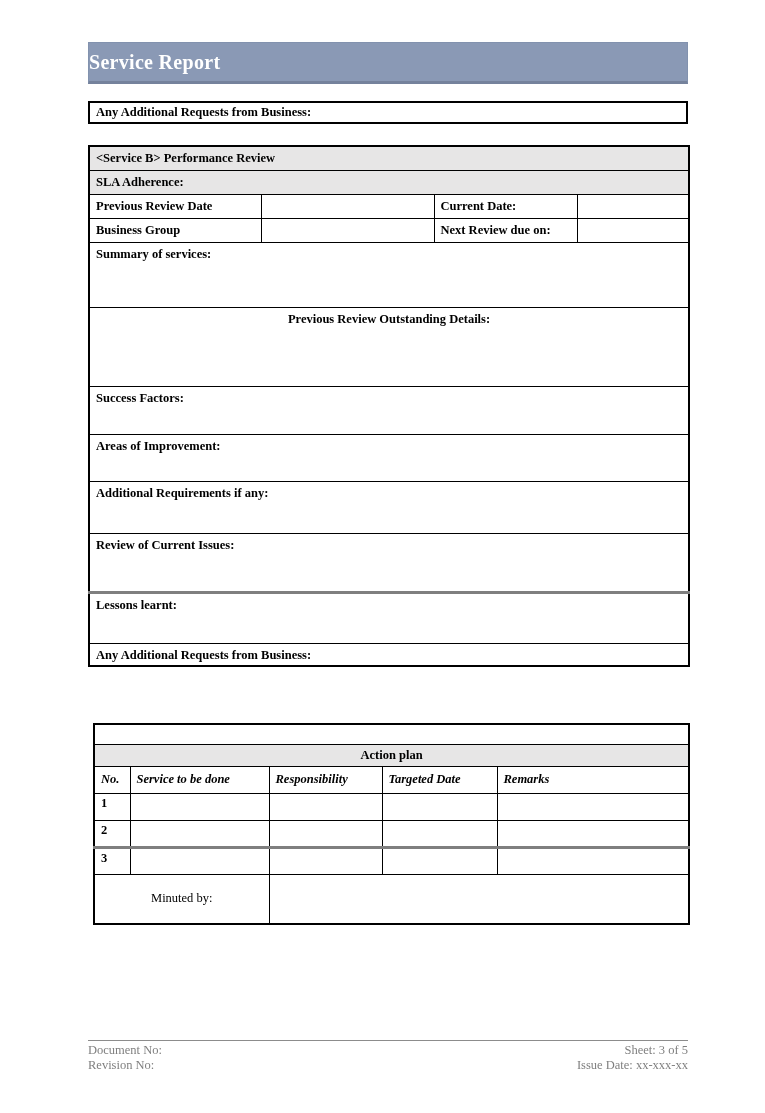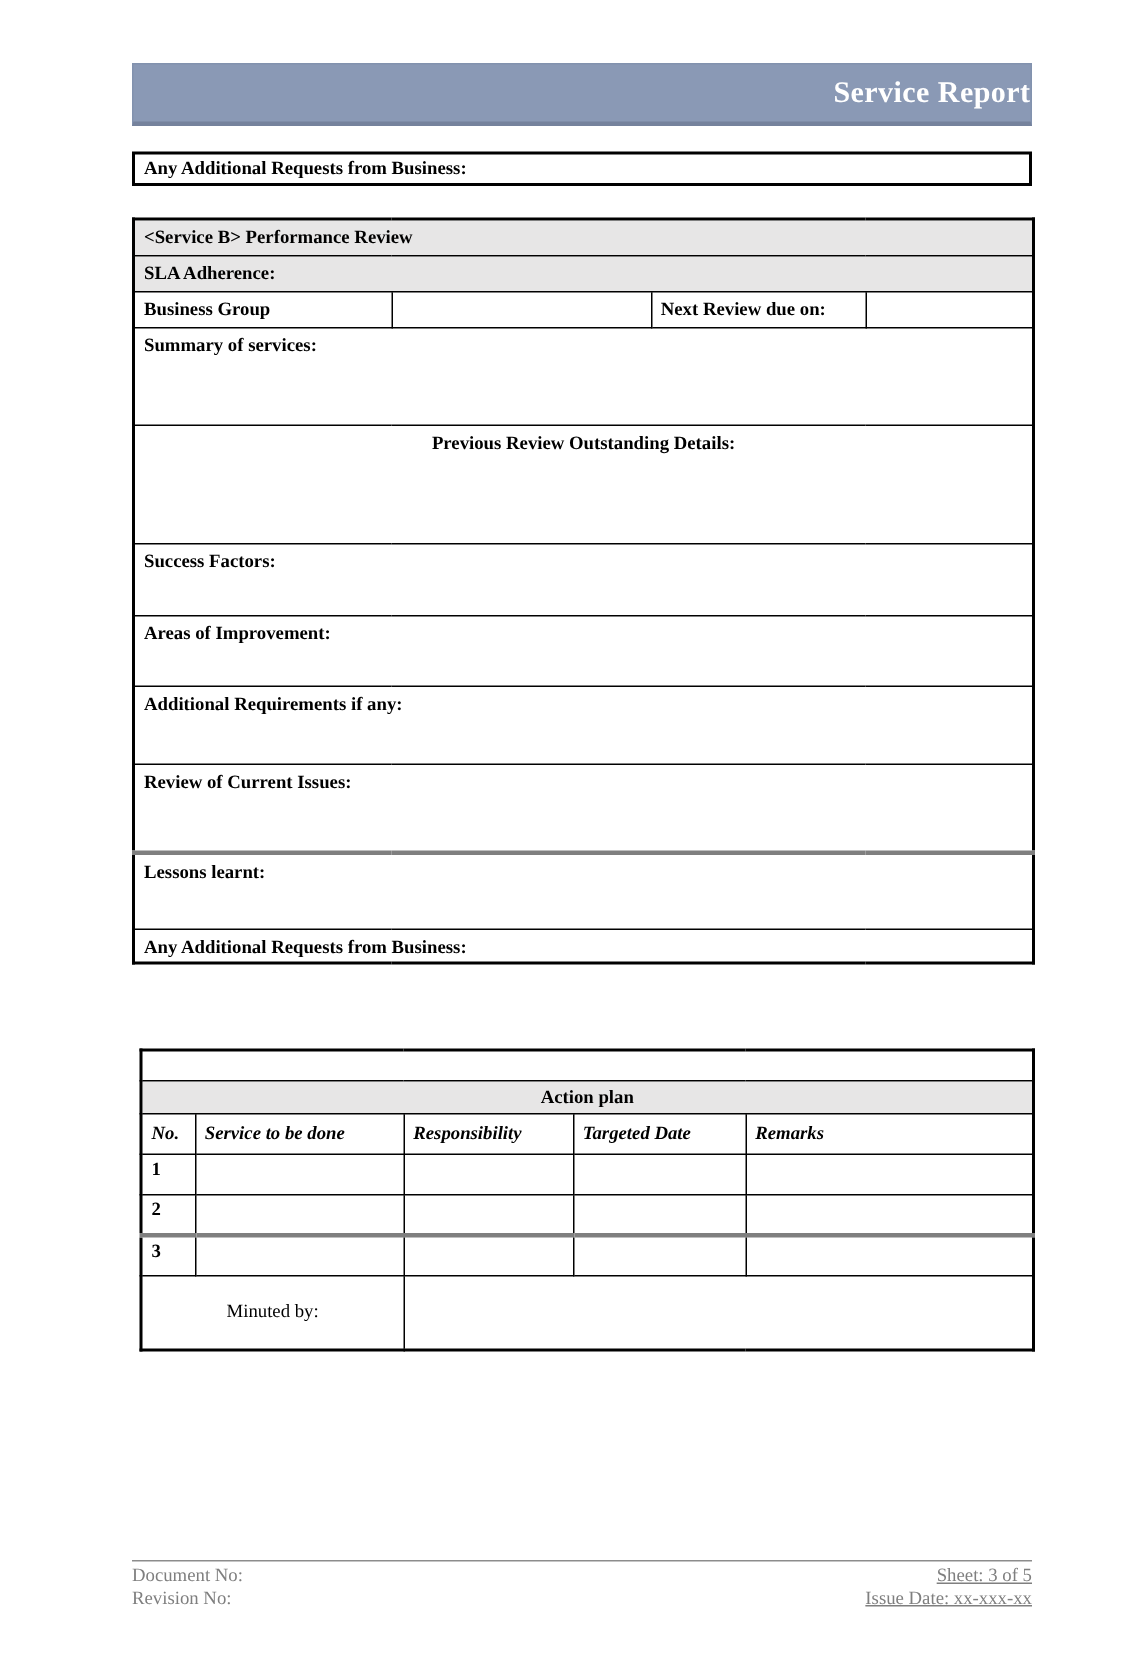--- a/index.html
+++ b/index.html
@@ -13,21 +13,21 @@
   .page { position: relative; width: 765px; height: 1113px; background: #fff; }
   .content { position: absolute; left: 88px; top: 0; width: 600px; }
 
   
   .title-bar {
     margin-top: 42px;
     height: 42px;
     background: #8A99B5;
     border: 1px solid #8292AE;
     border-bottom: 3px solid #75829C;
-    display: flex; align-items: center; justify-content: flex-end;
+    display: flex; align-items: center; justify-content: flex-start;
   }
   .title-bar .title-text {
     color: #ffffff; font-weight: bold; font-size: 20px; letter-spacing: 0.3px;
   }
 
   
   .request-row {
     margin-top: 17px;
     height: 23px;
     border: 2px solid #000;
@@ -77,21 +77,21 @@
 
   
   .footer {
     position: absolute;
     top: 1040px; left: 88px; width: 600px;
     border-top: 1px solid #8c8c8c;
     padding-top: 2px;
     display: flex; justify-content: space-between;
     color: #7F7F7F; font-size: 12.5px; line-height: 15px;
   }
-  .footer .f-right { text-align: right; text-decoration: underline; }
+  .footer .f-right { text-align: right; }
 </style>
 </head>
 <body>
 
 <div class="page">
   <div class="content">
 
     <div class="title-bar">
       <span class="title-text">Service Report</span>
     </div>
@@ -106,20 +106,26 @@
           <col style="width:173px">
           <col style="width:143px">
           <col style="width:112px">
       </colgroup>
       <tbody>
           <tr class="gray h24">
         <td colspan="4">&lt;Service B&gt; Performance Review</td>
       </tr>
       <tr class="gray h24">
         <td colspan="4">SLA Adherence:</td>
+      </tr>
+      <tr class="h24">
+        <td>Previous Review Date</td>
+        <td></td>
+        <td>Current Date:</td>
+        <td></td>
       </tr>
       <tr class="h24">
         <td>Business Group</td>
         <td></td>
         <td>Next Review due on:</td>
         <td></td>
       </tr>
       <tr class="sec h65">
         <td colspan="4">
           <span>Summary of services:</span>

